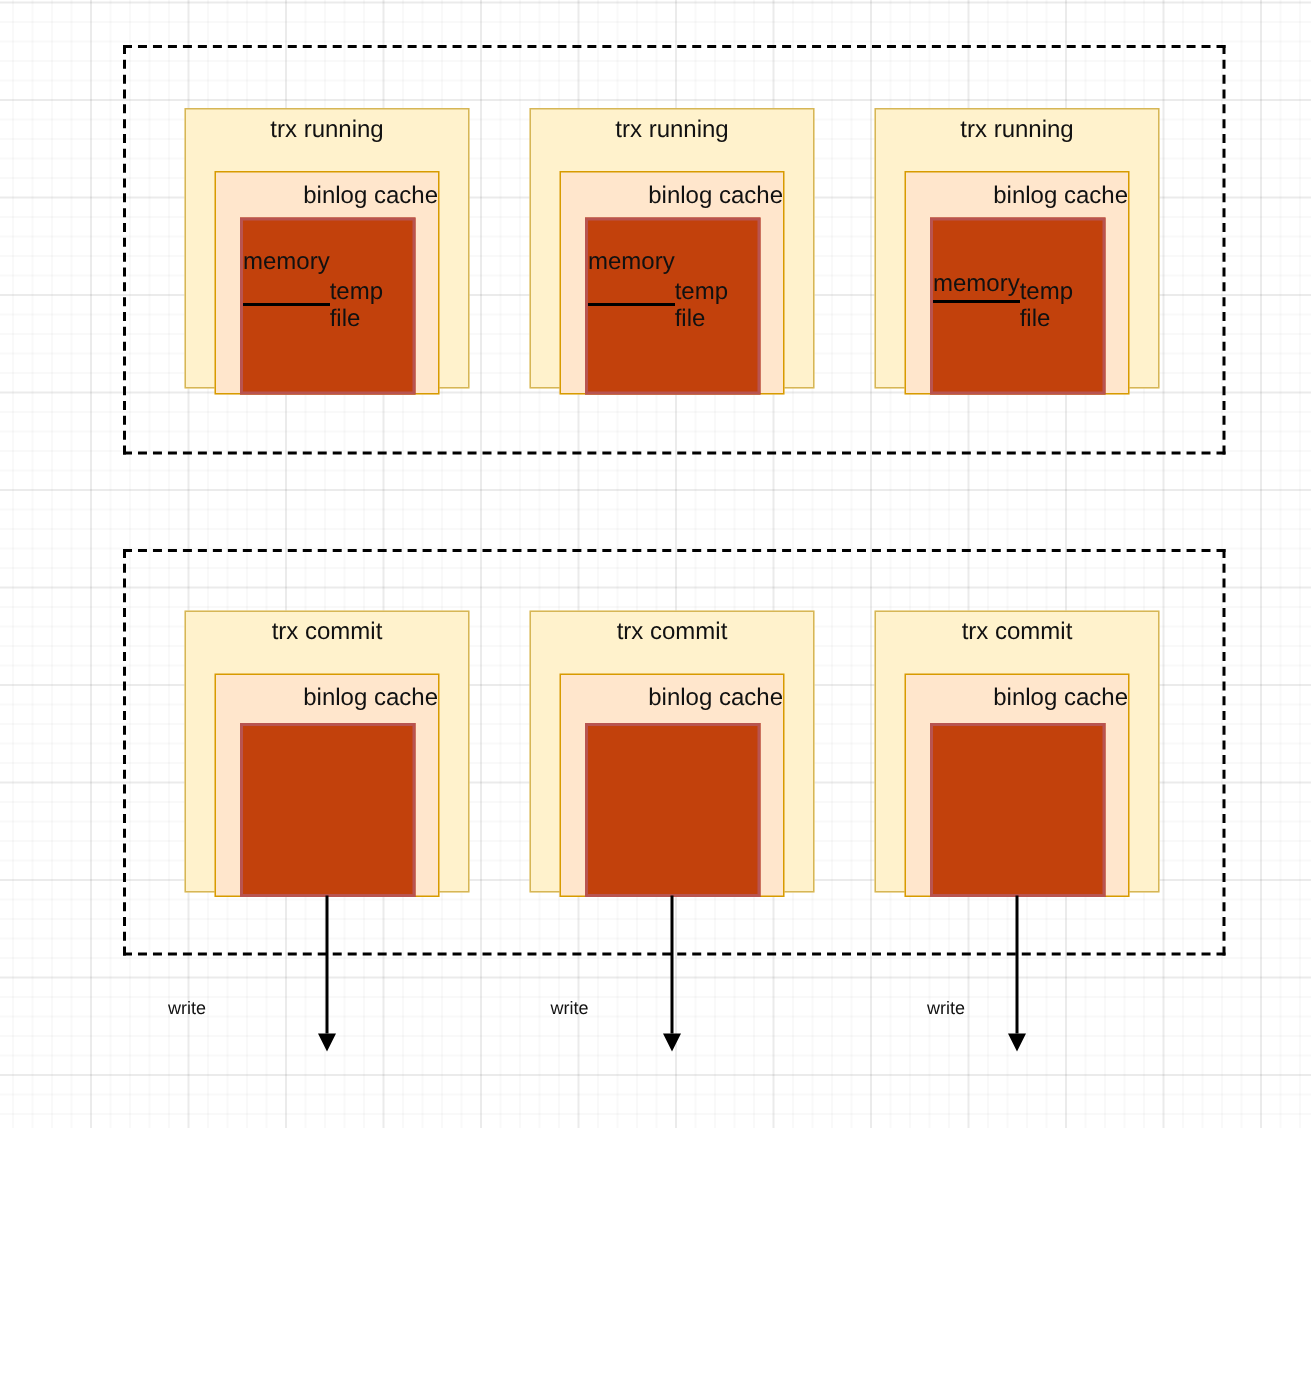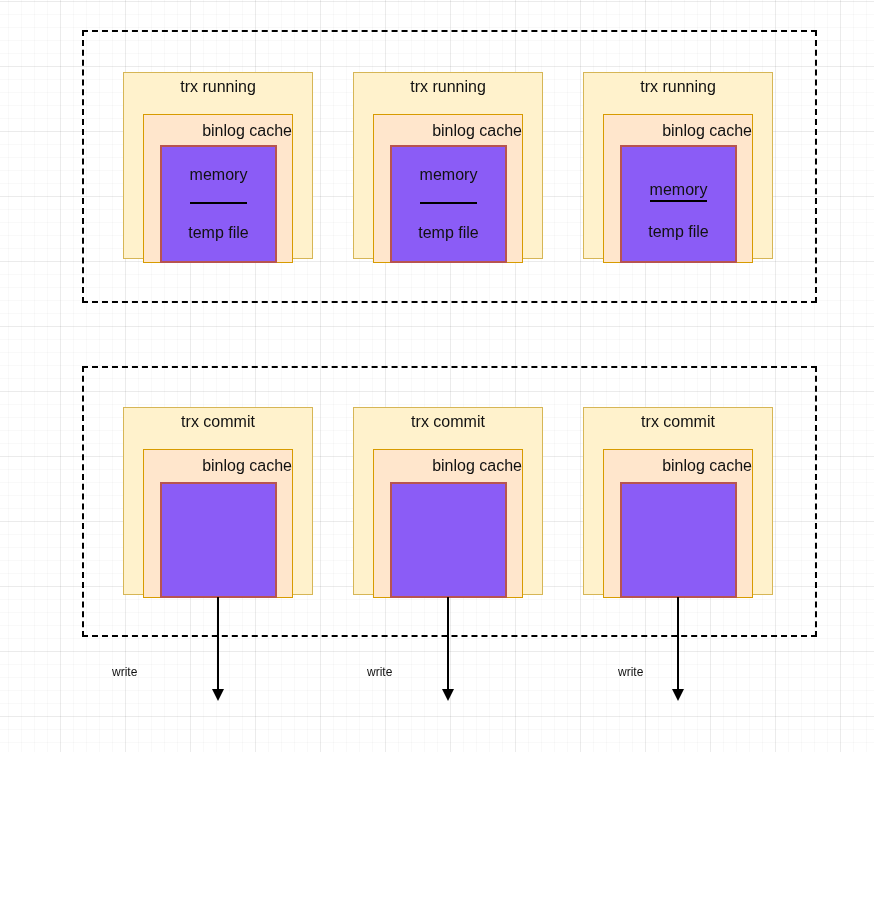--- a/index.html
+++ b/index.html
@@ -49,25 +49,24 @@
     border: 1px solid #d79b00;
   }
   .cache-title {
     padding-top: 7px;
     text-align: right;
   }
   .pink-box {
     position: absolute;
     left: 36px;
     width: 113px;
-    background: #8b5cf6;
+    background: #c2410c;
     border: 2px solid #b85450;
     display: flex;
-    flex-direction: column;
-    align-items: center;
+    flex-direction: row;
   }
   .row1 .pink-box { top: 72px; height: 114px; }
   .row2 .pink-box { top: 74px; height: 112px; }
   .cell {
     display: flex;
     align-items: center;
     justify-content: center;
     font-size: 16px;
   }
   .cell-top { height: 55px; border-bottom: 2px solid #000; flex: none; }

